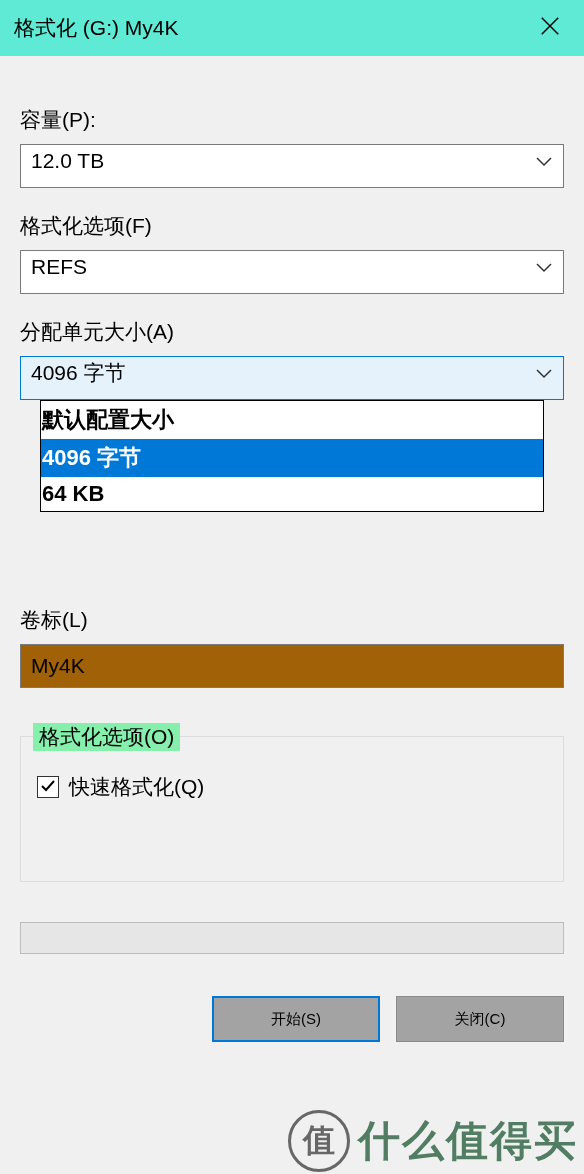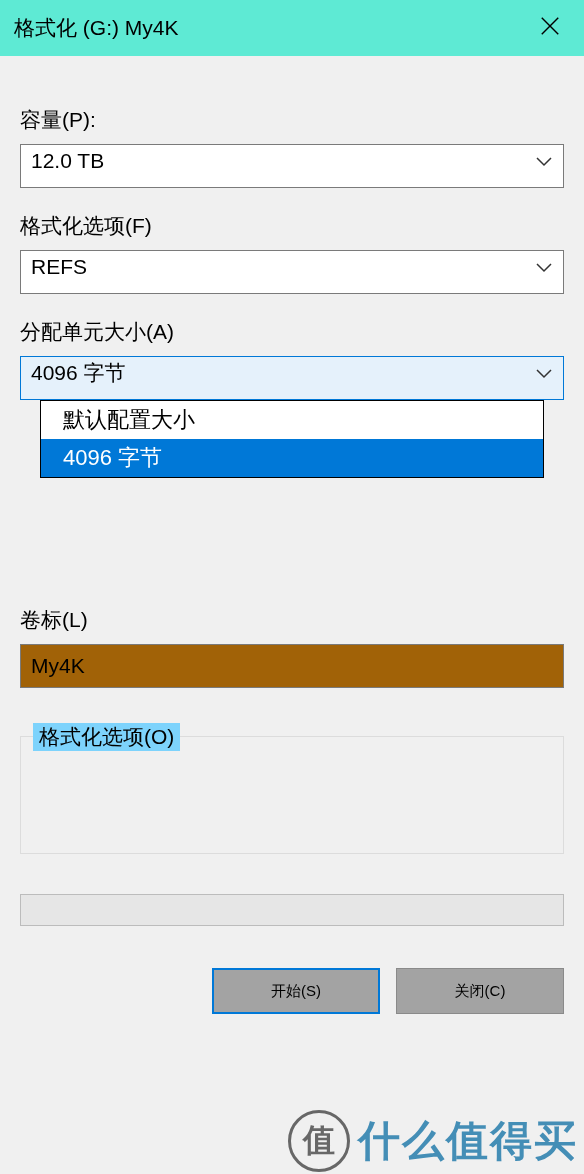--- a/index.html
+++ b/index.html
@@ -55,23 +55,24 @@
   .select .value { font-size: 21px; }
   .chev { display:flex; align-items:center; }
   .dropdown-list {
     position: absolute;
     left: 20px; right: 20px;
     background: #fff;
     border: 1px solid #000;
     z-index: 10;
   }
   .dropdown-item {
-    padding: 4px 22px;
+    padding: 4px 1px;
     font-size: 22px;
     cursor: pointer;
+    font-weight: bold;
   }
   .dropdown-item.selected {
     background: #0078d7;
     color: #fff;
   }
   .restore-row {
     margin-top: 110px; 
     position: relative;
   }
   .restore-btn {
@@ -91,21 +92,21 @@
   }
   .options-group {
     position: relative;
     margin-top: 48px;
     border: 1px solid #dcdcdc;
     padding: 36px 16px 80px 16px;
   }
   .options-legend {
     position: absolute;
     top: -14px; left: 12px;
-    background: #7dd3fc;
+    background: #86efac;
     padding: 0 6px;
     font-size: 21px;
   }
   .checkbox-row {
     display: flex;
     align-items: center;
     gap: 10px;
     font-size: 21px;
   }
   .checkbox {
@@ -159,21 +160,21 @@
     border: 3px solid #333;
     display: flex; align-items: center; justify-content: center;
     font-size: 32px;
     font-weight: bold;
     color: #333;
     background: rgba(240,240,240,0.5);
   }
   .watermark-text {
     font-size: 42px;
     font-weight: 700;
-    color: #0369a1;
+    color: #14532d;
     letter-spacing: 2px;
     font-family: "Microsoft YaHei", sans-serif;
   }
 </style>
 </head>
 <body>
 
 <div class="titlebar">
   <div class="titlebar-title">格式化 (G:) My4K</div>
   <div class="close-btn">
@@ -214,36 +215,47 @@
       <span class="value">4096 字节</span>
       <span class="chev">
         <svg width="18" height="12" viewBox="0 0 18 12">
             <polyline points="2,3 9,10 16,3" fill="none" stroke="#333" stroke-width="1.5"></polyline>
           </svg>
       </span>
     </div>
     <div class="dropdown-list" id="alloc-list" style="top:44px;">
         <div class="dropdown-item">默认配置大小</div>
         <div class="dropdown-item selected">4096 字节</div>
+        <div class="dropdown-item">64 KB</div>
       </div>
   </div>
 
   <div class="restore-row">
     <div class="restore-btn" style="visibility:hidden;">
       <span>还原设备的默认值(D)</span>
     </div>
   </div>
 
   <div class="volume-wrap">
     <div class="field-label" style="margin-top:0;">卷标(L)</div>
     <input class="text-input" type="text" value="My4K" style="">
   </div>
 
   <div class="options-group">
     <div class="options-legend">格式化选项(O)</div>
+    <label class="checkbox-row">
+      <span class="checkbox">
+        <span>
+          <svg width="16" height="16" viewBox="0 0 16 16">
+              <polyline points="2,8 6,12 14,3" fill="none" stroke="#000" stroke-width="2"></polyline>
+            </svg>
+        </span>
+      </span>
+      <span>快速格式化(Q)</span>
+    </label>
   </div>
 
   <div class="progress-wrap">
     <div class="progress"></div>
   </div>
 
   <div class="button-row">
     <div class="btn primary">
       <span>开始(S)</span>
     </div>

